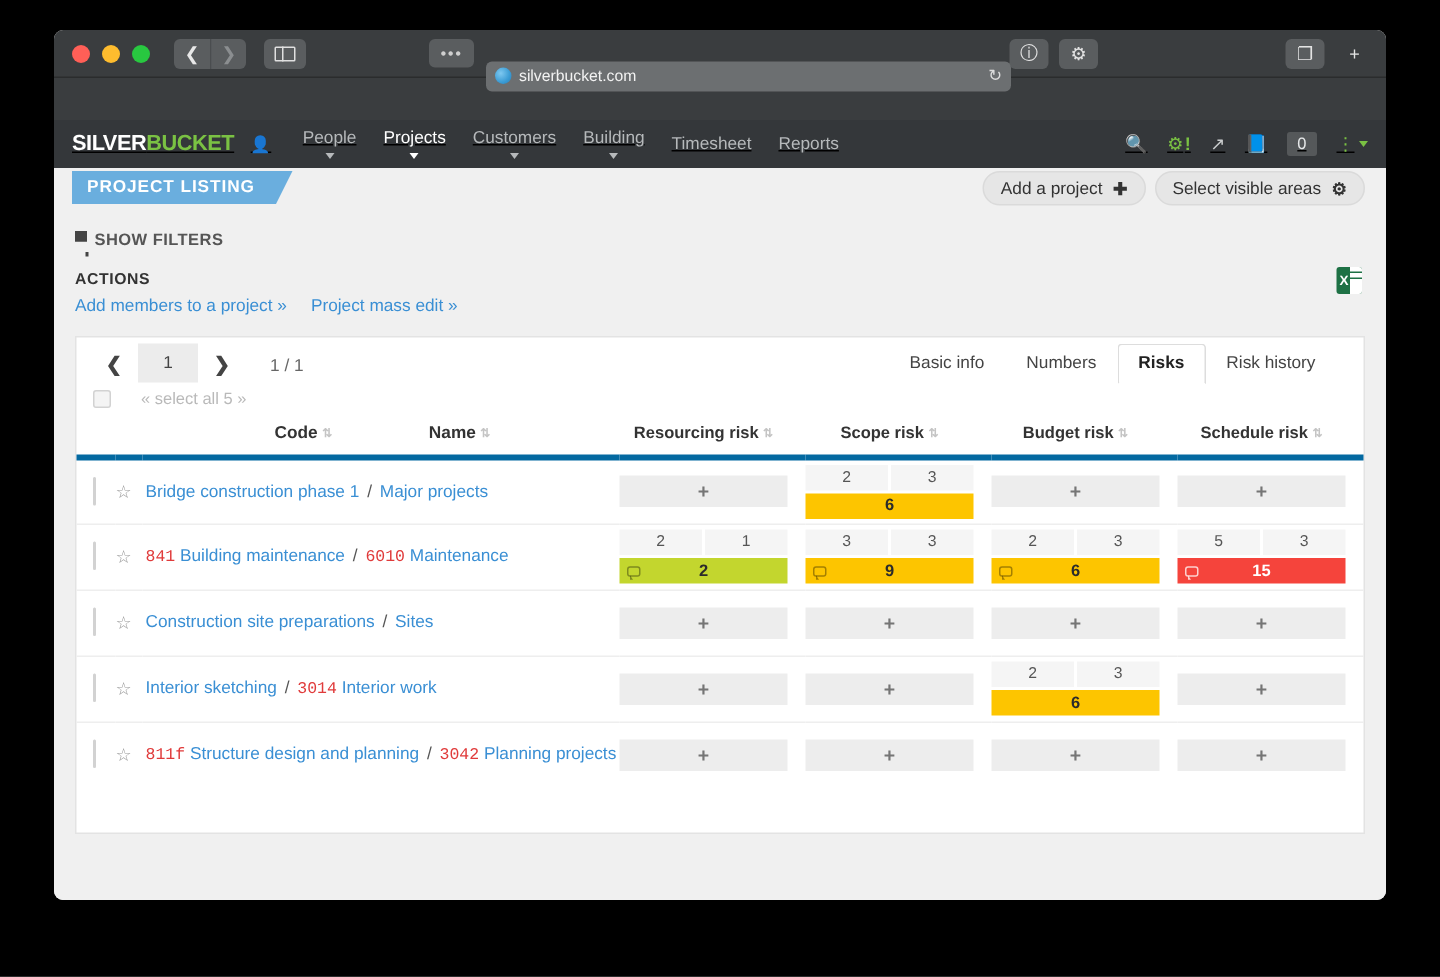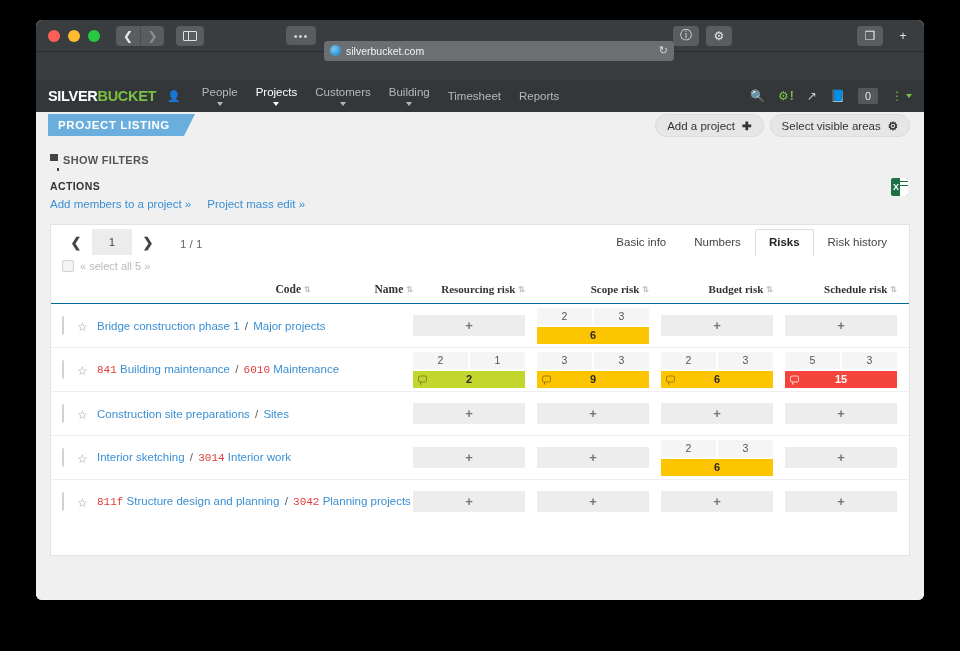--- a/index.html
+++ b/index.html
@@ -86,21 +86,21 @@
   .btab {
     flex: 1; background: #3a3d3f;
     display: flex; align-items: center; justify-content: center;
   }
 
   
   .app { background: #f0f0f0; height: 520px; }
 
   .appnav {
     height: 32px; background: #34373a;
-    display: flex; align-items: center; padding: 0 12px;
+    display: flex; align-items: center; padding: 0 12px; text-decoration: underline;
   }
   .logo { font-size: 14.5px; font-weight: bold; letter-spacing: -0.3px; }
   .logo .s1 { color: #ffffff; }
   .logo .s2 { color: #7ac143; }
   .person-icon { margin-left: 11px; color: #a9acae; font-size: 11px; }
   .navlinks { display: flex; align-items: center; gap: 0; margin-left: 12px; }
   .navlink {
     color: #b6b9bb; font-size: 11.5px; padding: 8px 9px;
     display: flex; align-items: center; gap: 4px; white-space: nowrap; flex-direction: column;
   }
@@ -165,41 +165,40 @@
   .pbtn {
     width: 32px; display: flex; align-items: center; justify-content: center;
     color: #444; font-size: 13px; font-weight: bold;
   }
   .pnum {
     width: 40px; background: #ececec; display: flex; align-items: center;
     justify-content: center; font-size: 11.5px; color: #444;
   }
   .pinfo { font-size: 11.5px; color: #666; margin-left: 16px; padding-bottom: 5px; }
 
-  .tabs { margin-left: auto; display: flex; align-items: flex-end; height: 30px; padding-right: 8px; }
+  .tabs { margin-left: auto; display: flex; align-items: flex-end; height: 30px; padding-right: 18px; }
   .tab {
     font-size: 11.5px; color: #444; padding: 6px 13px 7px 13px;
     border: 1px solid transparent; border-bottom: none;
   }
   .tab.active {
     background: #fff; font-weight: bold; color: #222;
     border: 1px solid #ddd; border-bottom: 1px solid #fff;
     margin-bottom: -1px; border-radius: 3px 3px 0 0;
   }
 
-  .selectall { display: flex; gap: 6px; padding: 5px 0 5px 11px; }
+  .selectall { display: flex; gap: 20px; padding: 5px 0 5px 11px; }
   .cbx { width: 12px; height: 12px; border: 1px solid #d2d2d2; background: #f4f4f4; border-radius: 2px; flex:none; }
   .sa-label { font-size: 11px; color: #b9b9b9; }
 
   table { width: 100%; border-collapse: collapse; }
   thead th {
-    font-size: 11px; color: #333; font-weight: bold; text-align: right;
-    padding: 6px 0 8px 0; border-bottom: 1px solid #0369a1;
+    font-size: 11px; color: #333; font-weight: bold; text-align: center;
+    padding: 6px 0 8px 0; border-bottom: 4px solid #0369a1;
     white-space: nowrap;
-    font-family: Liberation Serif, serif;
   }
   .sortarr { color: #c4c4c4; font-size: 8px; margin-left: 3px; vertical-align: 1px; }
 
   tbody td { border-bottom: 1px solid #eeeeee; padding: 0; vertical-align: middle; }
   tbody tr { height: 44px; }
   tbody tr:last-child td { border-bottom: none; }
 
   .c-check { width: 26px; padding-left: 11px !important; }
   .c-star { width: 18px; }
   .star { color: #9b9b9b; font-size: 12px; }

